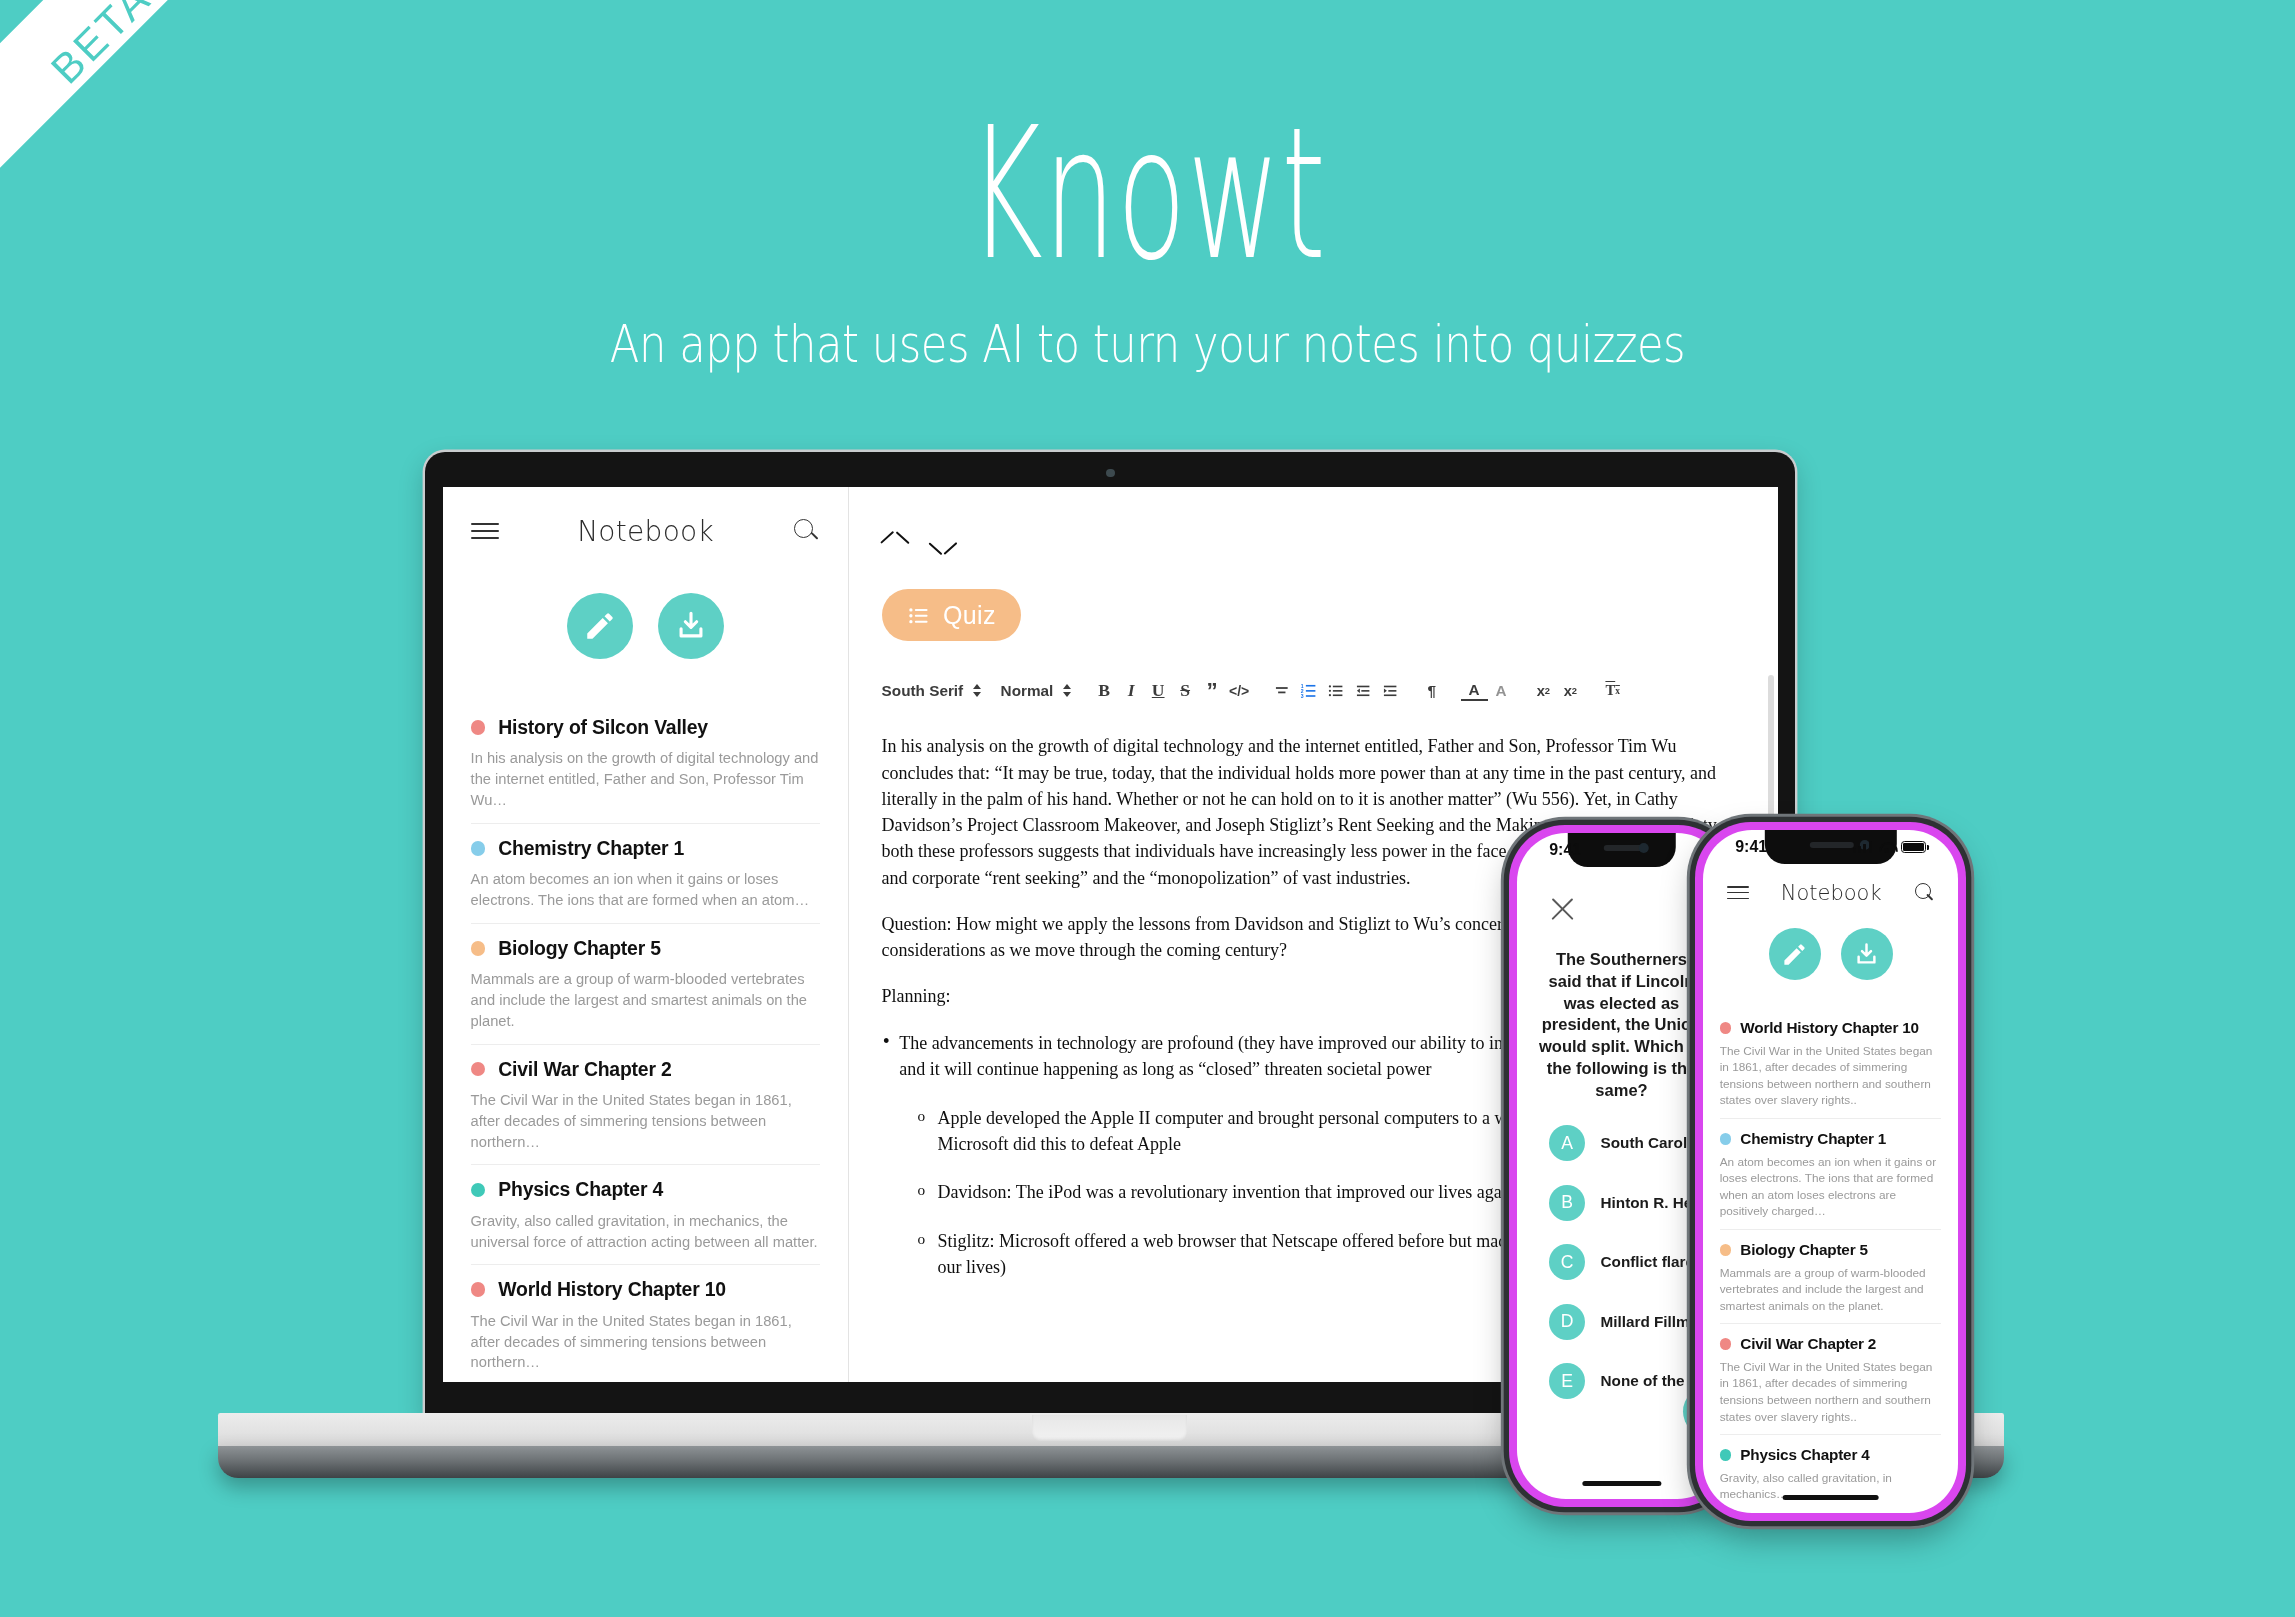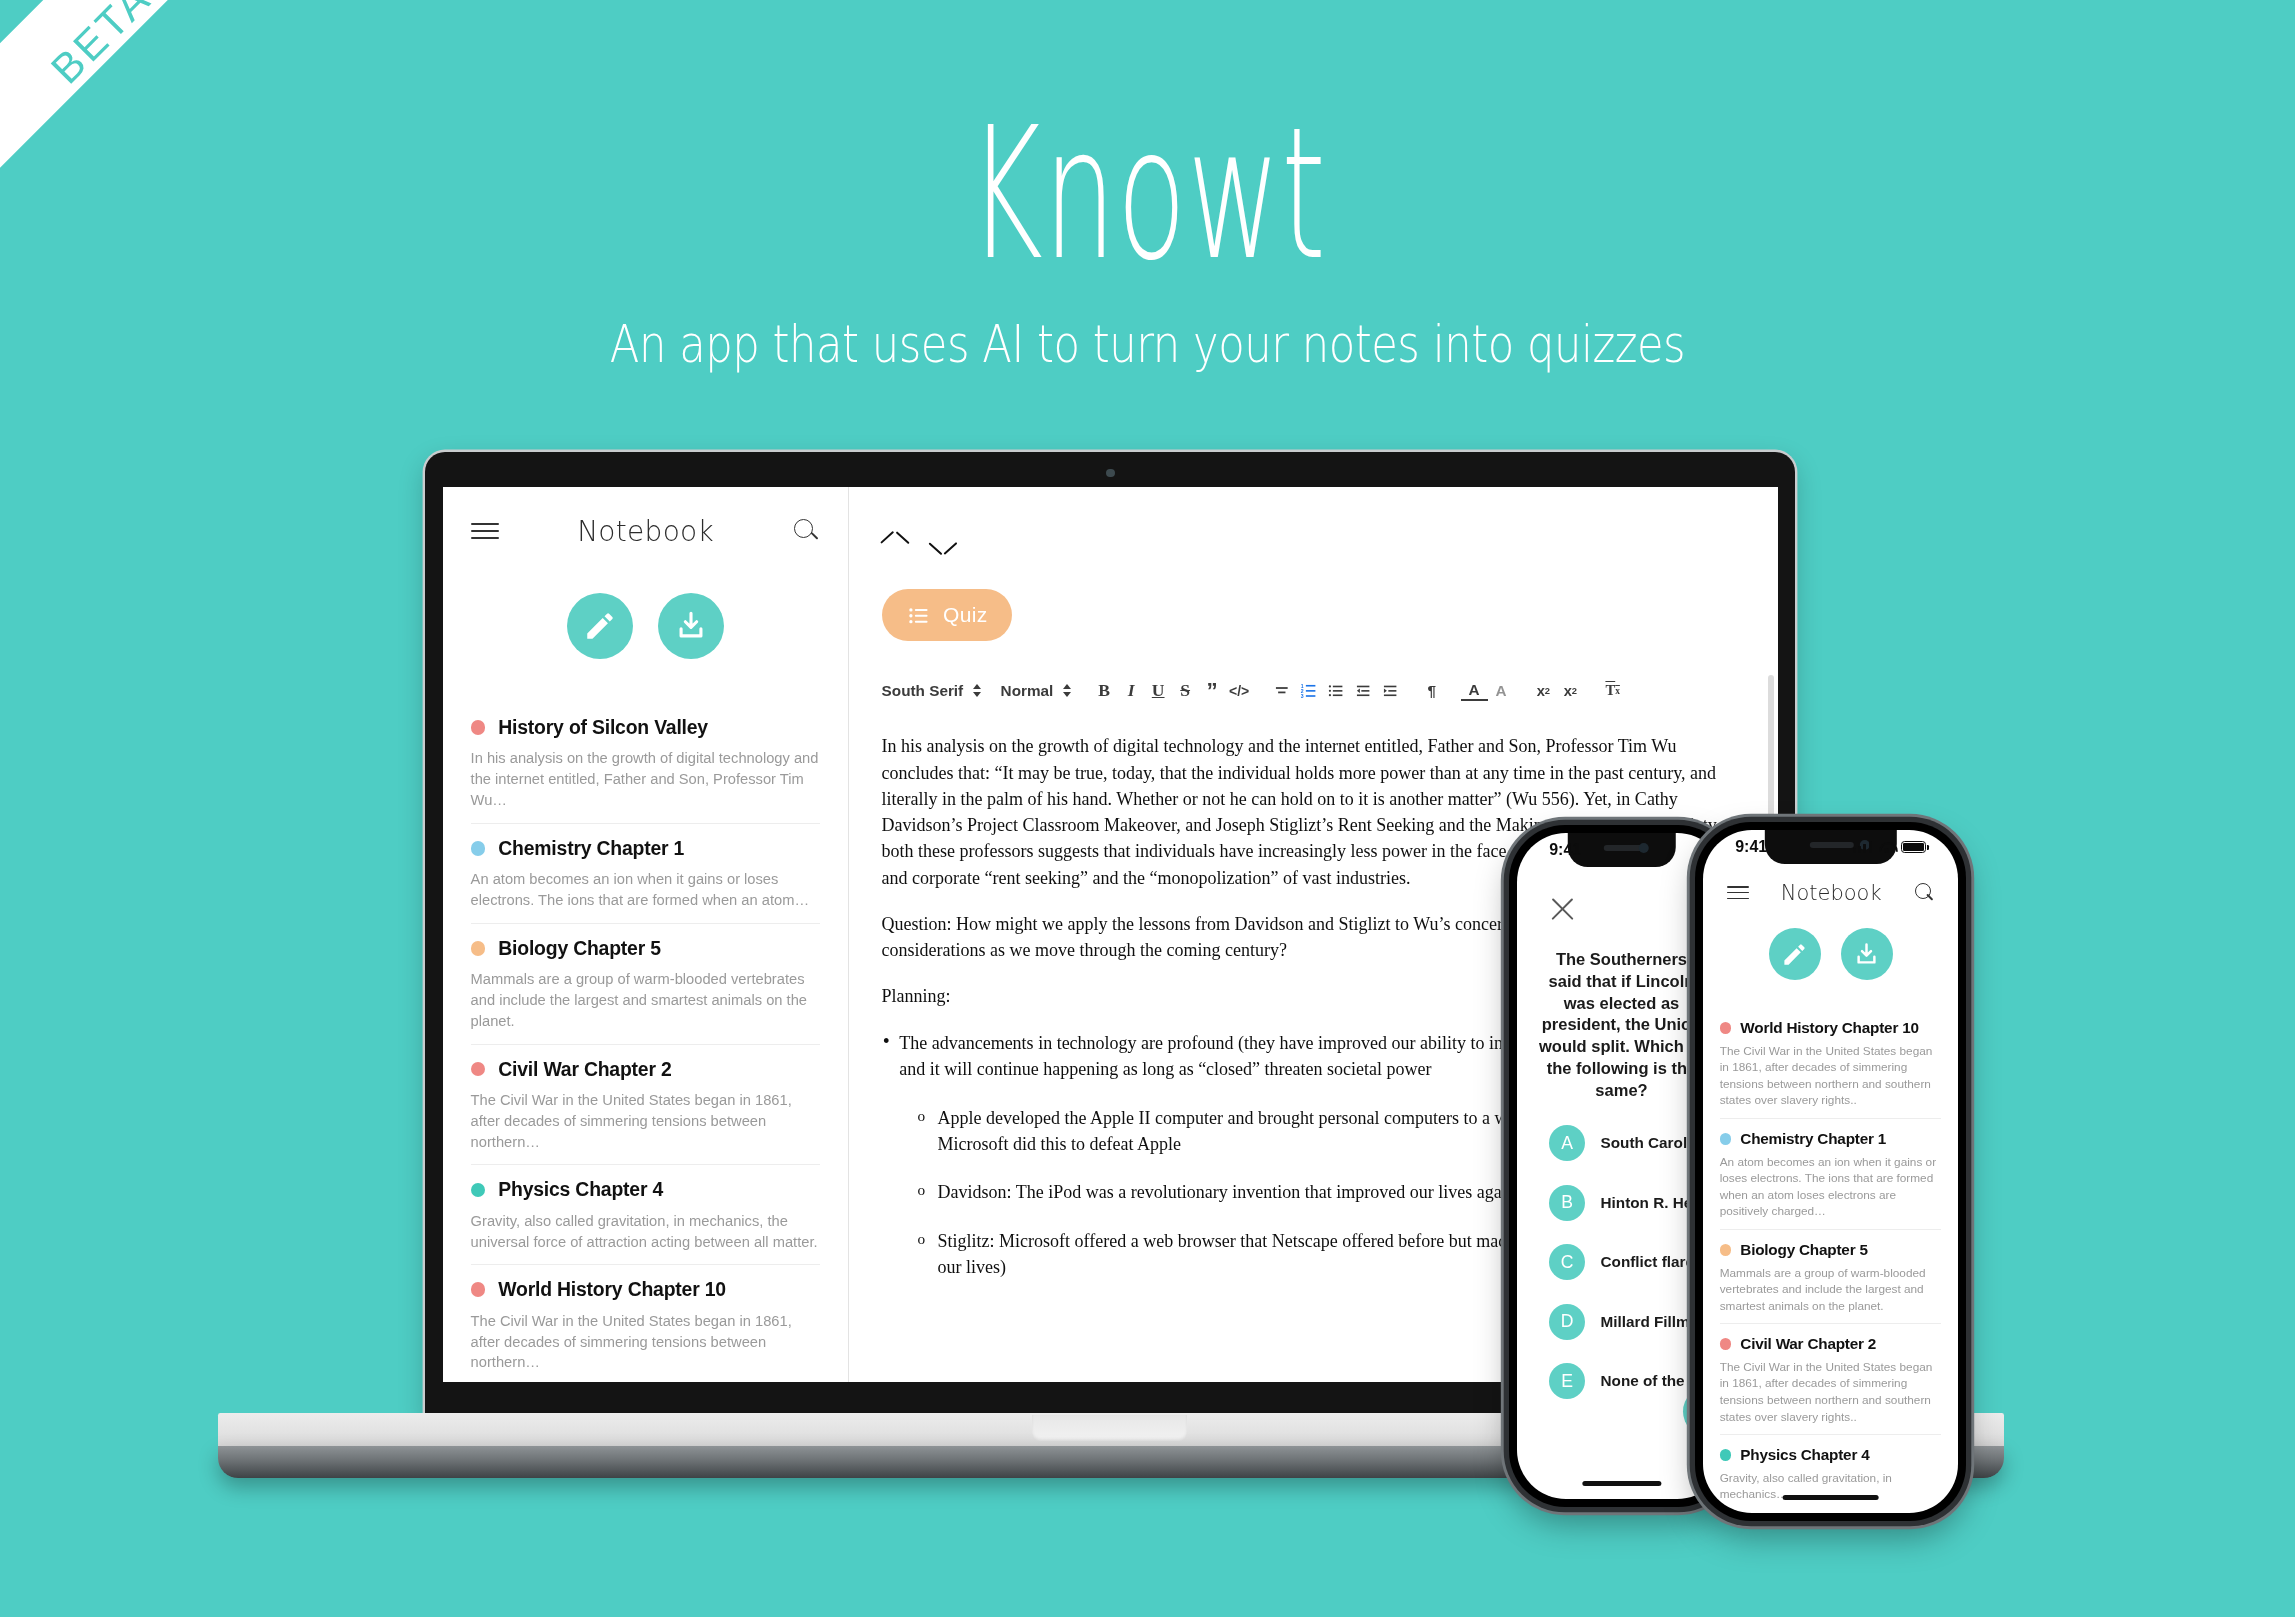--- a/index.html
+++ b/index.html
@@ -128,42 +128,42 @@
   .chev.down::before { left: -0.6px; transform: rotate(42deg); transform-origin: left center; }
   .chev.down::after  { right: -0.6px; transform: rotate(-42deg); transform-origin: right center; }
 
   #editor-top-actions { position: absolute; right: 88px; top: 505px; display: flex; gap: 15.3px; z-index: 4; }
   .round-btn { width: 49px; height: 49px; border-radius: 50%; display: flex; align-items: center; justify-content: center; cursor: pointer; }
   .round-btn svg { width: 26px; height: 26px; }
 
   #doc-title-row { display: flex; align-items: center; justify-content: space-between; padding-right: 88px; margin-top: 36px; }
   #doc-title { font-size: 36px; font-weight: 700; color: #141414; letter-spacing: -0.6px; }
   #quiz-button { background: #f6bd88; border-radius: 27px; height: 52px; display: flex; align-items: center; gap: 13px; padding: 0 25px; cursor: pointer; }
-  #quiz-button .q-label { color: #fff; font-size: 21px; font-weight: 500; letter-spacing: 0.3px; }
+  #quiz-button .q-label { color: #fff; font-size: 25px; font-weight: 500; letter-spacing: 0.3px; }
 
   #format-toolbar { display: flex; align-items: center; gap: 0; margin-top: 33px; height: 33px; color: #3b3b3b; font-size: 15.3px; }
   .tb-select { display: flex; align-items: center; gap: 9.4px; font-weight: 600; cursor: pointer; margin-right: 20px; }
   .stepper { display: inline-flex; flex-direction: column; gap: 2.9px; }
   .stepper i { width: 0; height: 0; border-left: 4.7px solid transparent; border-right: 4.7px solid transparent; }
   .stepper i.up { border-bottom: 5.9px solid #3b3b3b; }
   .stepper i.dn { border-top: 5.9px solid #3b3b3b; }
   .tb-btn { width: 27px; height: 27px; display: flex; align-items: center; justify-content: center; cursor: pointer; font-size: 17.6px; font-weight: 700; color: #3b3b3b; }
   .tb-gap { width: 15.3px; }
 
   #doc-body { margin-top: 26px; font-family: "Liberation Serif", serif; font-size: 18px; line-height: 1.46; color: #0f0f0f; padding-right: 31px; }
   #doc-body p { margin-bottom: 20px; }
   .bullet-lvl1 { position: relative; padding-left: 17.6px; margin-bottom: 22.3px; }
   .bullet-lvl1::before { content: "•"; position: absolute; left: 1.2px; top: -2.4px; font-size: 20px; }
   .bullet-lvl2 { position: relative; padding-left: 56px; margin-bottom: 22.3px; }
   .bullet-lvl2::before { content: "o"; position: absolute; left: 36px; top: 0; font-size: 15.3px; }
   #doc-h2 { font-family: "Liberation Sans", sans-serif; font-size: 24px; font-weight: 700; color: #111; margin: 9.4px 0 16.5px; }
   #doc-scrollbar { position: absolute; right: 3.5px; top: 188px; width: 5.9px; height: 541px; background: #dcdcdc; border-radius: 3.5px; }
 
   
-  .phone { position: absolute; border-radius: 56px; background: #000000;
+  .phone { position: absolute; border-radius: 56px; background: #d946ef;
            box-shadow: 0 0 0 5.3px #2e3134, 0 0 0 8.2px #6f7579, 0 15.3px 33px rgba(0,0,0,.34); }
   .phone .screen { position: absolute; left: 8.2px; top: 8.2px; right: 8.2px; bottom: 8.2px;
                    background: #fff; border-radius: 49px; overflow: hidden; }
   .notch { position: absolute; left: 50%; top: 0; transform: translateX(-50%);
            width: 52%; height: 34px; background: #0d0d0d; border-radius: 0 0 20px 20px; z-index: 5; }
   .notch .speaker { position: absolute; left: 34%; top: 11.8px; width: 44px; height: 6.5px; background: #232629; border-radius: 4.7px; }
   .notch .cam { position: absolute; right: 27px; top: 10px; width: 10px; height: 10px; background: #1d2830; border-radius: 50%; }
   .status-bar { position: relative; height: 34px; display: flex; align-items: center; justify-content: space-between; padding: 0 32px; z-index: 6; }
   .status-time { font-size: 16px; font-weight: 700; color: #0c0c0c; }
   .status-right { display: flex; align-items: center; gap: 7px; }

